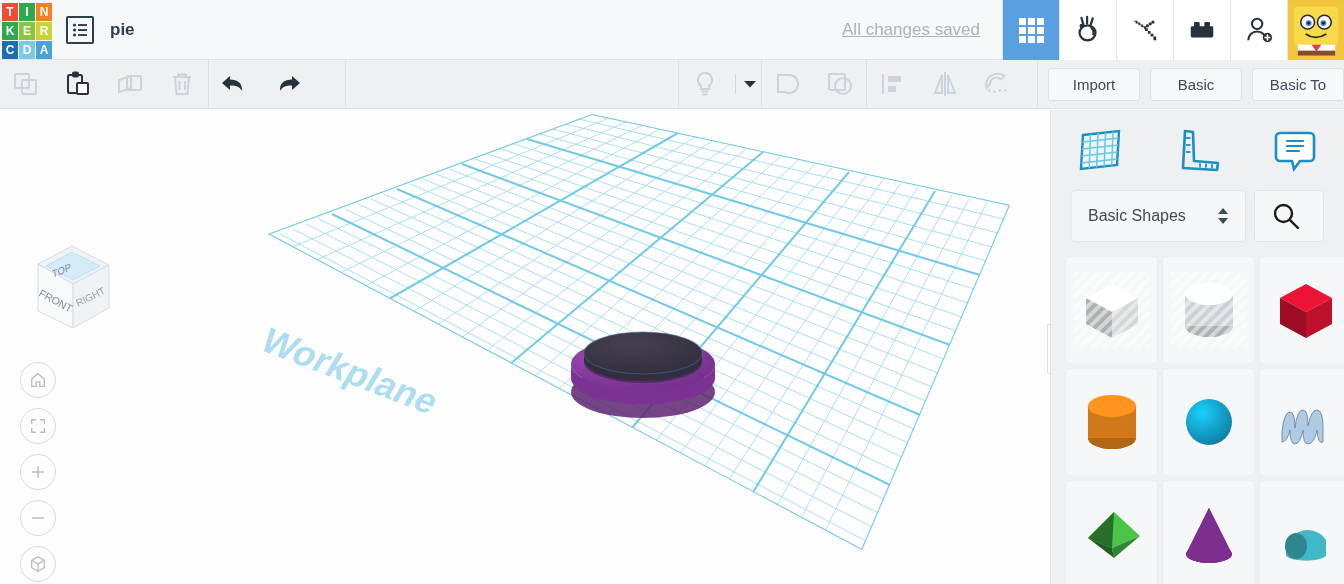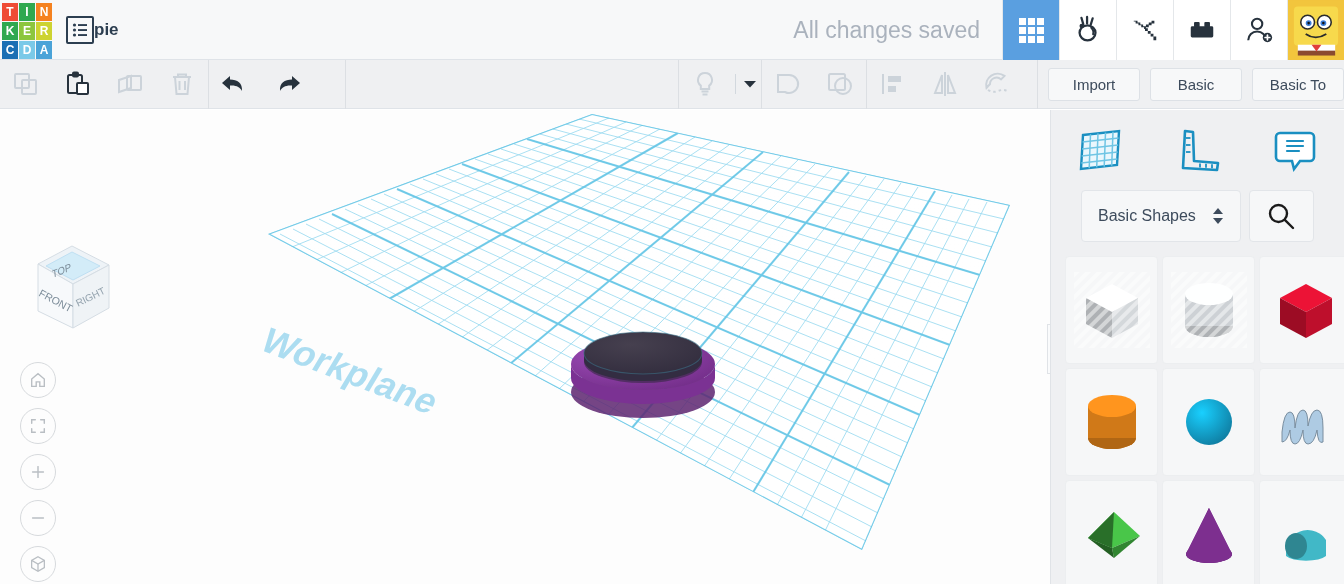--- a/index.html
+++ b/index.html
@@ -26,26 +26,26 @@
     display: flex; align-items: center; justify-content: center;
     font-family: "Liberation Sans", sans-serif;
   }
   .hdr-left { display: flex; align-items: center; }
   .list-icon-box {
     width: 28px; height: 28px; margin-left: 14px;
     border: 2px solid #2c3e50; border-radius: 2px;
     display: flex; align-items: center; justify-content: center;
   }
   .proj-title {
-    font-size: 17px; color: #2c3e50; font-weight: bold;
+    margin-left: 16px; font-size: 17px; color: #2c3e50; font-weight: bold;
   }
   .hdr-right { margin-left: auto; display: flex; align-items: stretch; height: 60px; }
   .saved-text {
     display: flex; align-items: center; padding: 0 22px;
-    color: #aab2bd; font-size: 23px;
+    color: #aab2bd; font-size: 17px; text-decoration: underline;
   }
   .hdr-icon {
     width: 57px; height: 60px;
     display: flex; align-items: center; justify-content: center;
     border-left: 1px solid #e4e7ea; background: #fff;
   }
   .hdr-icon.active { background: #5a9fe0; }
   .hdr-icon.avatar { background: #f2c53d; padding: 0; overflow: hidden; }
   .grid9 { display: grid; grid-template-columns: repeat(3,7px); grid-template-rows: repeat(3,7px); gap: 2px; }
   .grid9 i { background: #fff; display: block; }
@@ -84,21 +84,21 @@
     background: transparent; color: #b9bec3;
   }
 
   
   .rpanel {
     position: absolute; left: 1050px; top: 110px; width: 294px; height: 474px;
     background: #eff0f2; border-left: 1px solid #e0e3e7;
   }
   .rp-icons { display: flex; height: 80px; }
   .rp-icon { flex: 1; display: flex; align-items: center; justify-content: center; }
-  .rp-controls { display: flex; padding: 0 30px; gap: 8px; }
+  .rp-controls { display: flex; padding: 0 20px; gap: 8px; }
   .shape-select {
     width: 228px; height: 52px; background: #f6f7f8; border: 1px solid #e2e5e9; border-radius: 4px;
     display: flex; align-items: center; justify-content: space-between; padding: 0 16px;
     color: #3d4b5c; font-size: 16px;
   }
   .search-box {
     width: 90px; height: 52px; background: #f6f7f8; border: 1px solid #e2e5e9; border-radius: 4px;
     display: flex; align-items: center; padding-left: 16px;
   }
   .shape-grid {

